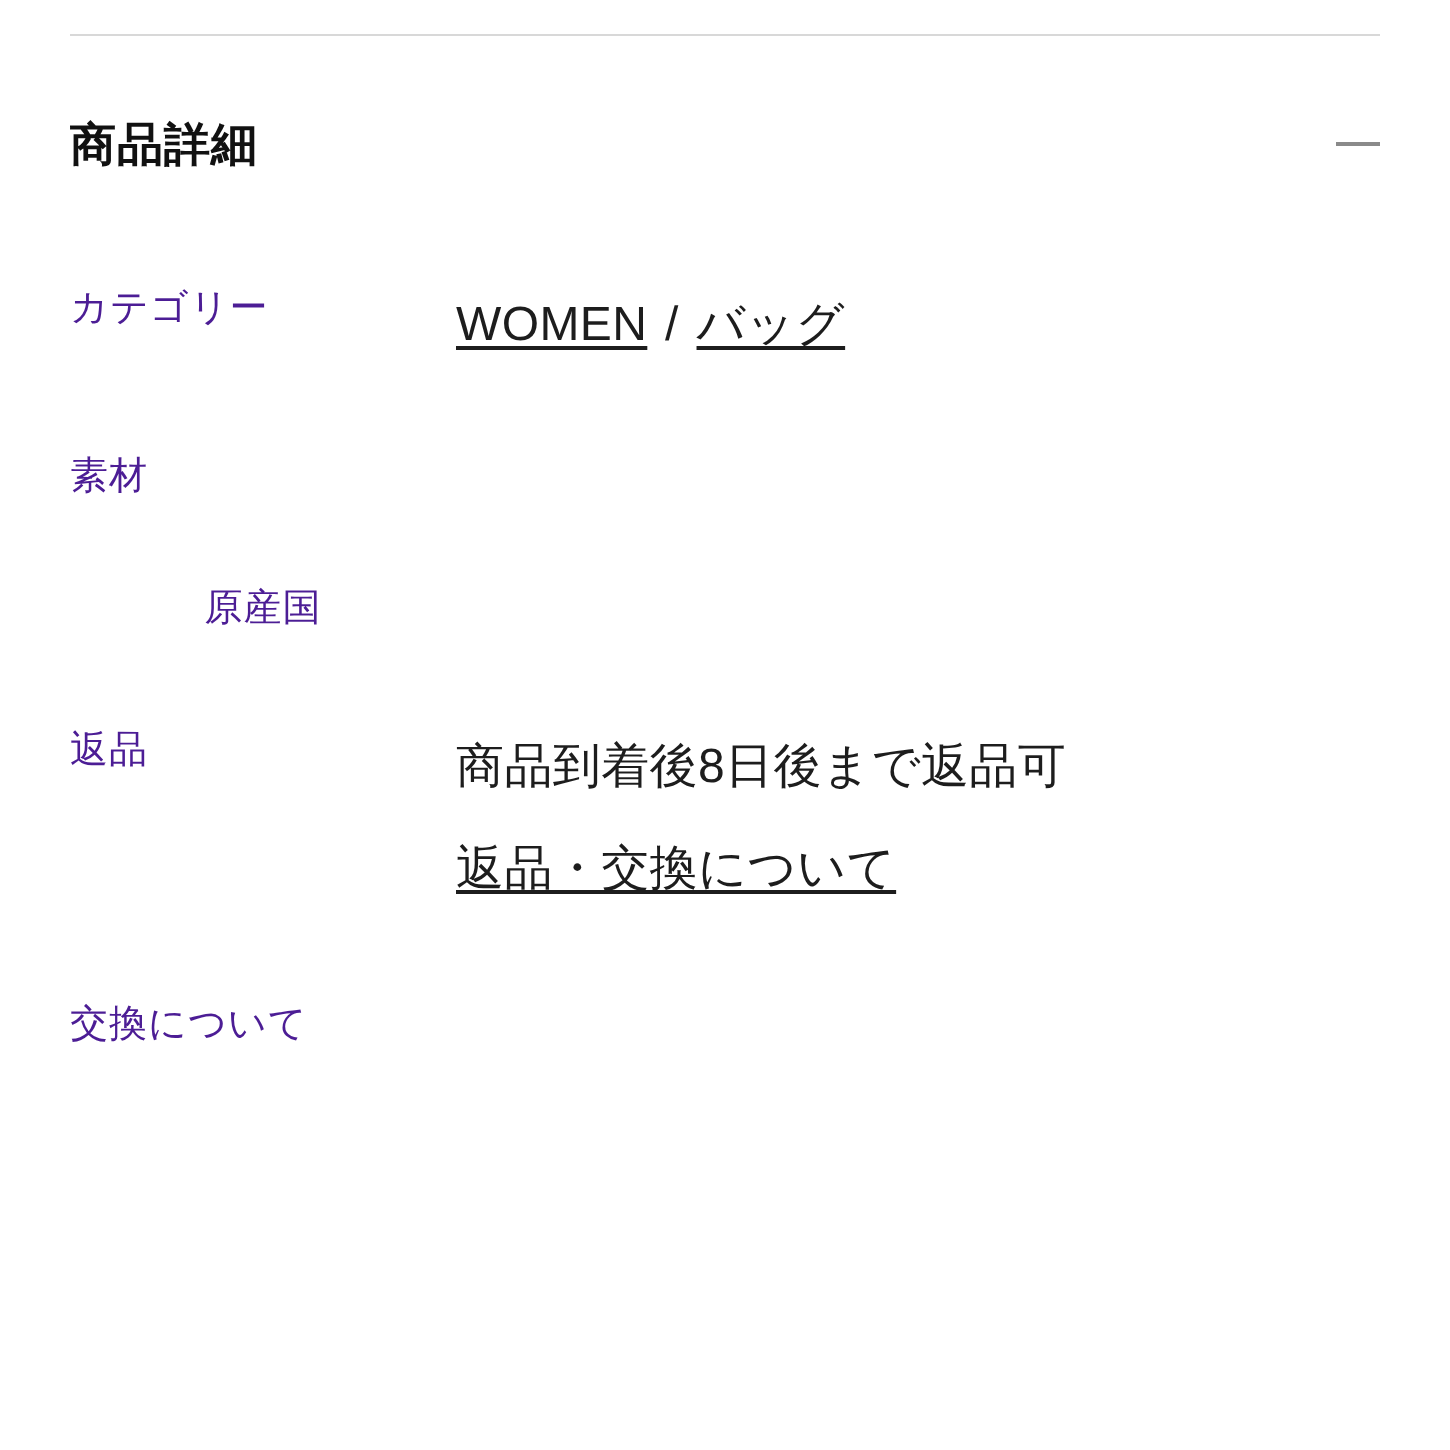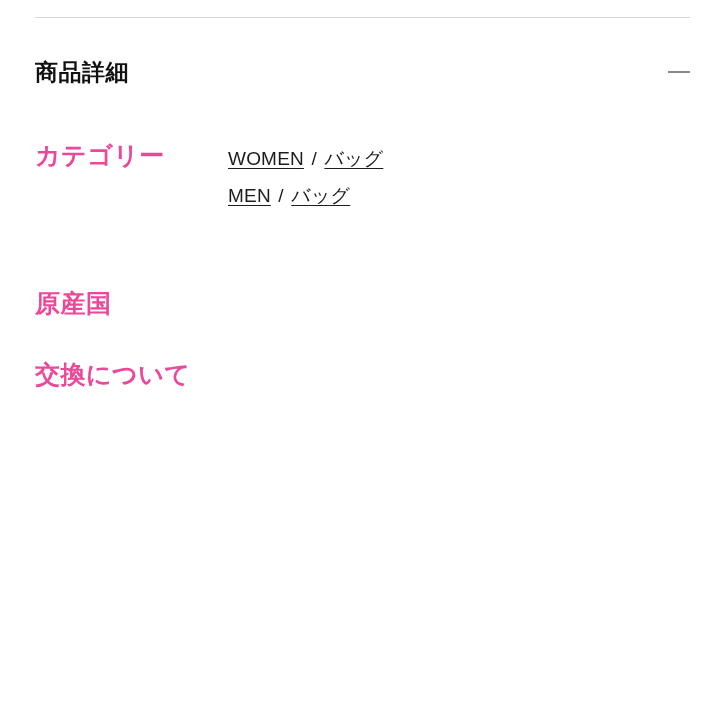--- a/index.html
+++ b/index.html
@@ -65,50 +65,50 @@
     top: 140px;
   }
   .row {
     display: flex;
     align-items: flex-start;
     margin-bottom: 37px;
   }
   .row-label {
     width: 193px;
     flex: 0 0 193px;
-    font-size: 25px;
-    font-weight: bold;
+    font-size: 19px;
+    font-weight: normal;
     line-height: 28px;
     letter-spacing: 0.5px;
-    color: #ec4899;
+    color: #4c1d95;
     padding-top: 1px;
   }
   .row-value {
     flex: 1 1 auto;
-    font-size: 19px;
+    font-size: 24px;
     line-height: 1.95;
     color: #1d1d1d;
     letter-spacing: 0.2px;
   }
   .row-value .line {
     display: block;
   }
   a.link {
     color: #1d1d1d;
     text-decoration: underline;
     text-underline-offset: 3px;
   }
   .sep {
     color: #1d1d1d;
     padding: 0 2px;
   }
   .row-material .row-value {
     line-height: 2.0;
   }
-  .row-country { margin-bottom: 42px; }
+  .row-country { margin-bottom: 42px; text-align: center; }
   .row-return { margin-bottom: 40px; }
   .row-return .row-value .line + .line { margin-top: 4px; }
   .row-gift { margin-bottom: 0; }
 </style>
 </head>
 <body>
 
 <div class="page">
 
   <div class="top-rule"></div>
@@ -119,32 +119,37 @@
   </div>
 
   <div class="details">
 
     <div class="row row-category">
       <div class="row-label">カテゴリー</div>
       <div class="row-value">
         <span class="line">
           <a class="link" href="#">WOMEN</a><span class="sep"> / </span><a class="link" href="#">バッグ</a>
         </span>
-        <span class="line">
-          <a class="link" href="#">MEN</a><span class="sep"> / </span><a class="link" href="#">バッグ</a>
-        </span>
       </div>
     </div>
 
     <div class="row row-material">
+      <div class="row-label">素材</div>
     </div>
 
     <div class="row row-country">
       <div class="row-label">原産国</div>
     </div>
 
+    <div class="row row-return">
+      <div class="row-label">返品</div>
+      <div class="row-value">
+        <span class="line">商品到着後8日後まで返品可</span>
+        <span class="line"><a class="link" href="#">返品・交換について</a></span>
+      </div>
+    </div>
 
     <div class="row row-gift">
       <div class="row-label">交換について</div>
     </div>
 
   </div>
 </div>
 
 </body></html>

